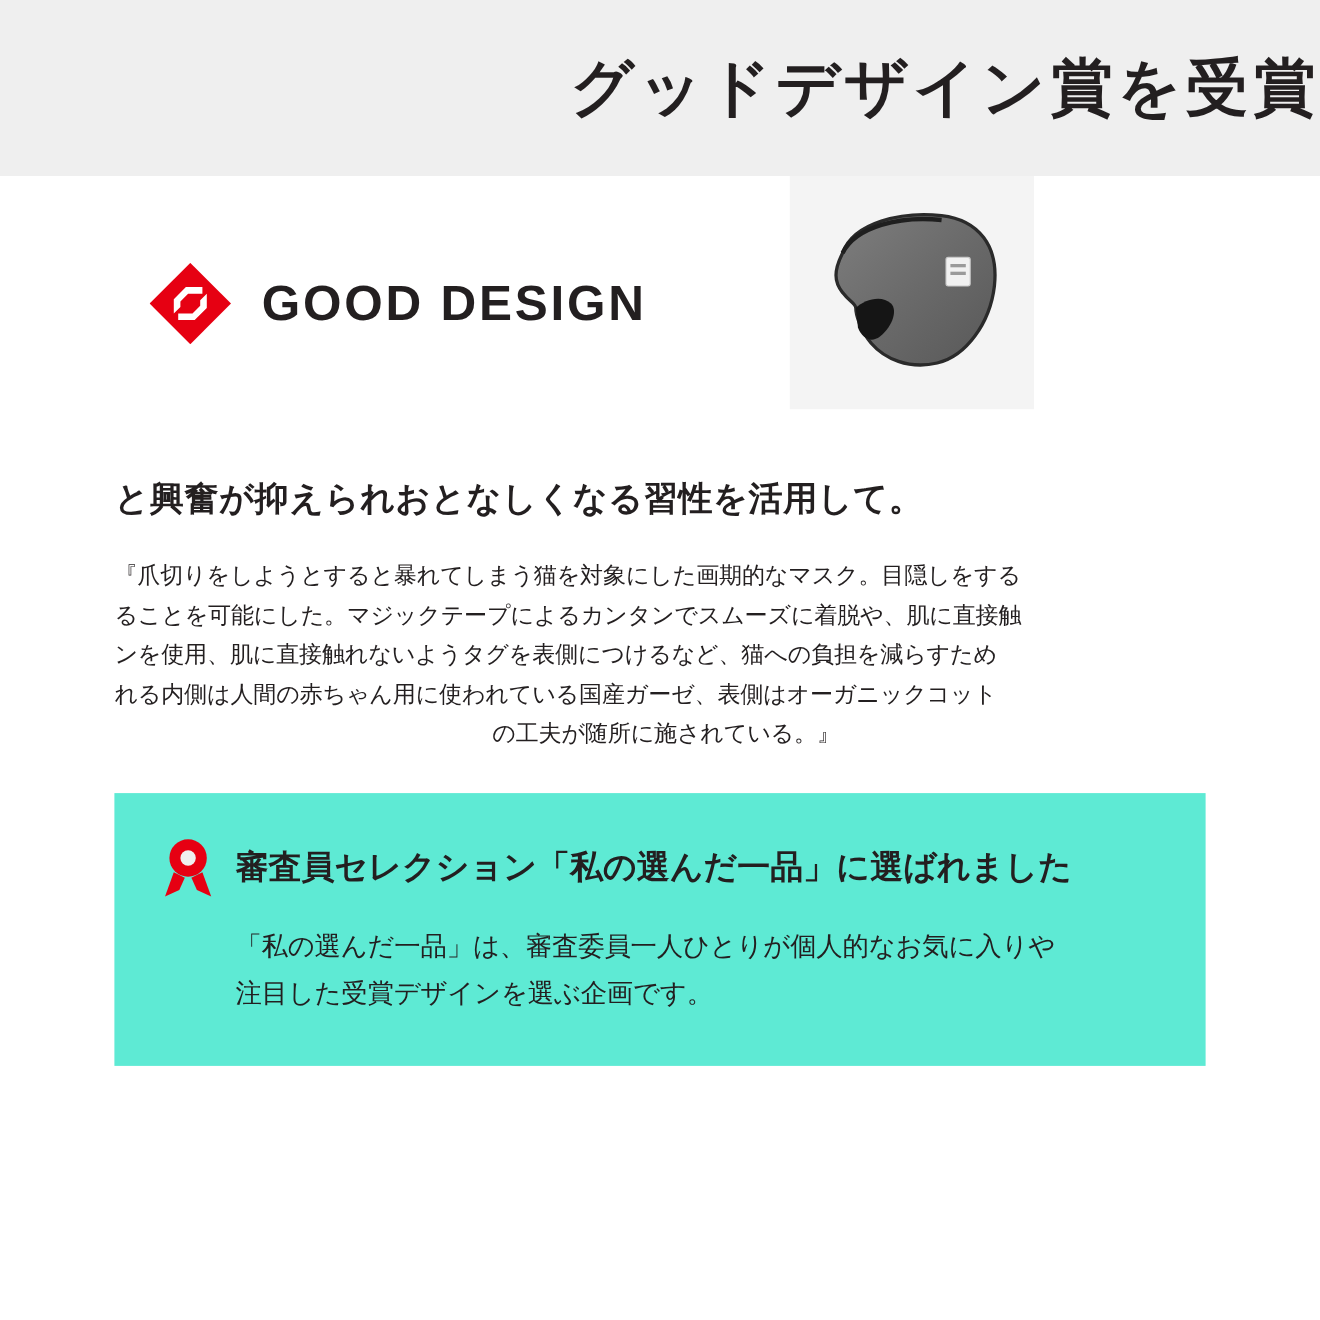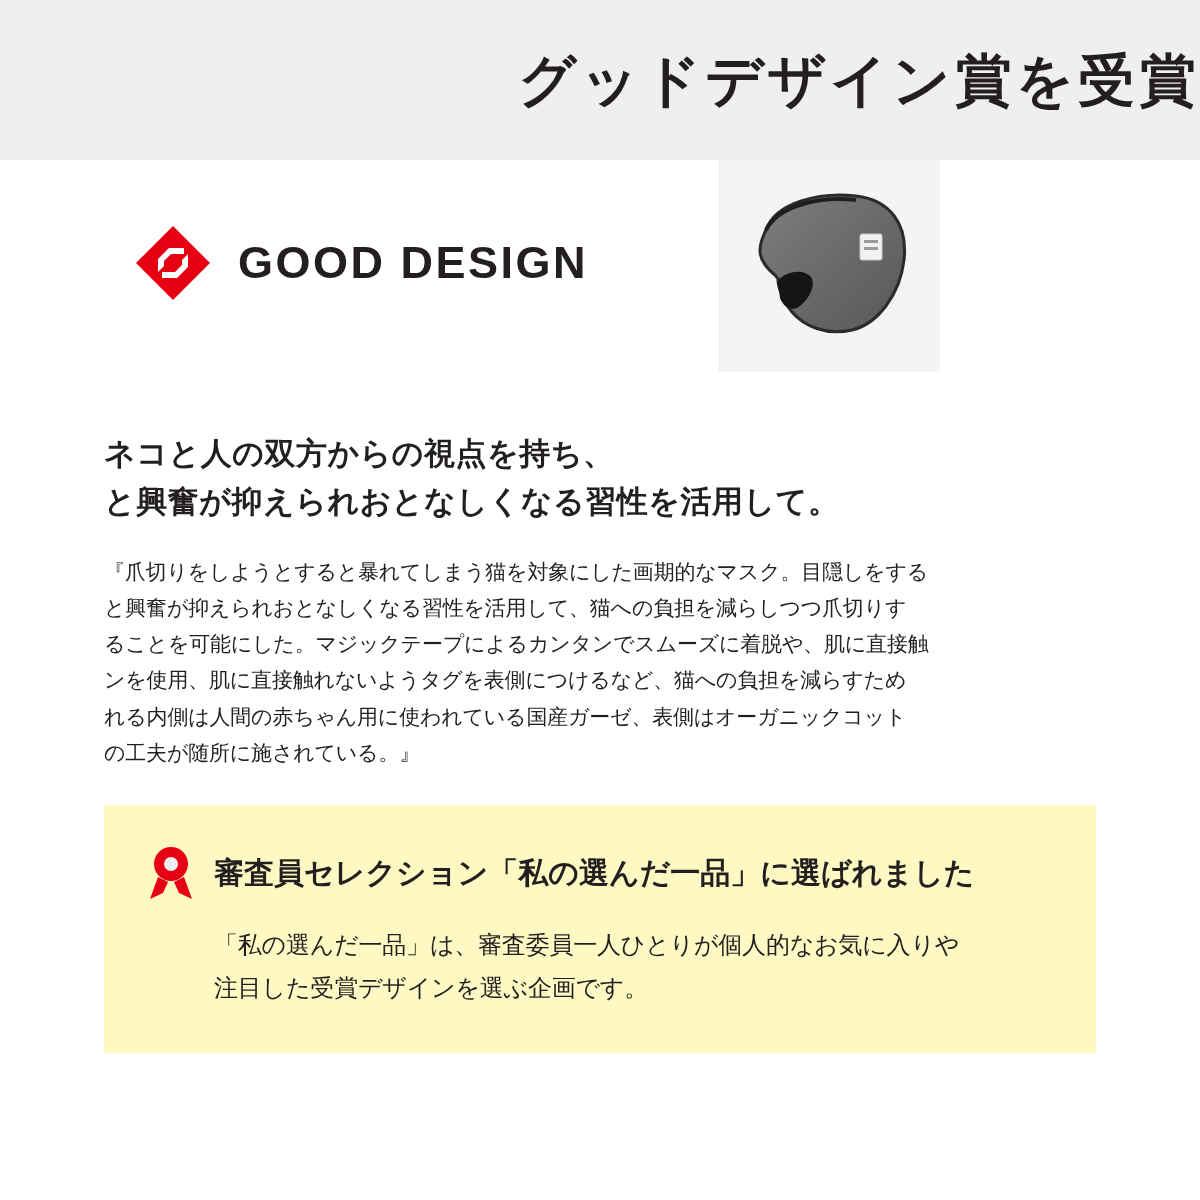--- a/index.html
+++ b/index.html
@@ -50,21 +50,21 @@
 
   
   .logo-row {
     position: relative;
     height: 270px;
   }
 
   .gd-logo {
     position: absolute;
     left: 32px;
-    top: 66px;
+    top: 79px;
     display: flex;
     align-items: center;
     gap: 28px;
   }
   .gd-mark {
     width: 74px;
     height: 74px;
     position: relative;
   }
   .gd-text {
@@ -108,29 +108,30 @@
     margin-top: 28px;
     font-size: 21px;
     line-height: 1.72;
     letter-spacing: -0.2px;
     color: #231f20;
     text-align: justify;
     text-justify: inter-character;
   }
   .quote-last-line {
     display: flex;
-    justify-content: space-between;
+    justify-content: center;
     align-items: baseline;
+    margin-left: 11px;
   }
 
   
   .callout {
     margin-top: 34px;
     width: 992px;
-    background: #fef9c3;
+    background: #5eead4;
     box-sizing: border-box;
     padding: 40px 44px 44px 44px;
   }
   .callout-head {
     display: flex;
     align-items: center;
     gap: 20px;
   }
   .ribbon-icon {
     width: 46px;
@@ -191,27 +192,25 @@
           <path d="M30,90 C38,82 54,78 62,86 C68,92 64,106 52,116 C44,122 36,118 32,108 Z" fill="#151515"></path>
           <path d="M18,40 C30,16 70,6 108,10" fill="none" stroke="#1f1f1f" stroke-width="4"></path>
           <rect x="112" y="44" width="22" height="26" rx="2" fill="#f1f1f1" stroke="#c9c9c9" stroke-width="1"></rect>
           <rect x="116" y="50" width="14" height="3" fill="#9a9a9a"></rect>
           <rect x="116" y="57" width="14" height="3" fill="#9a9a9a"></rect>
         </svg>
       </div>
     </div>
 
     <div class="headline">
-      <div>ネコと人の双方からの視点を持ち、</div>
       <div>と興奮が抑えられおとなしくなる習性を活用して。</div>
     </div>
 
     <div class="quote">
       <div>『爪切りをしようとすると暴れてしまう猫を対象にした画期的なマスク。目隠しをする</div>
-      <div>と興奮が抑えられおとなしくなる習性を活用して、猫への負担を減らしつつ爪切りす</div>
       <div>ることを可能にした。マジックテープによるカンタンでスムーズに着脱や、肌に直接触</div>
       <div>ンを使用、肌に直接触れないようタグを表側につけるなど、猫への負担を減らすため</div>
       <div>れる内側は人間の赤ちゃん用に使われている国産ガーゼ、表側はオーガニックコット</div>
       <div class="quote-last-line">
         <span>の工夫が随所に施されている。』</span>
       </div>
     </div>
 
     <div class="callout">
       <div class="callout-head">

